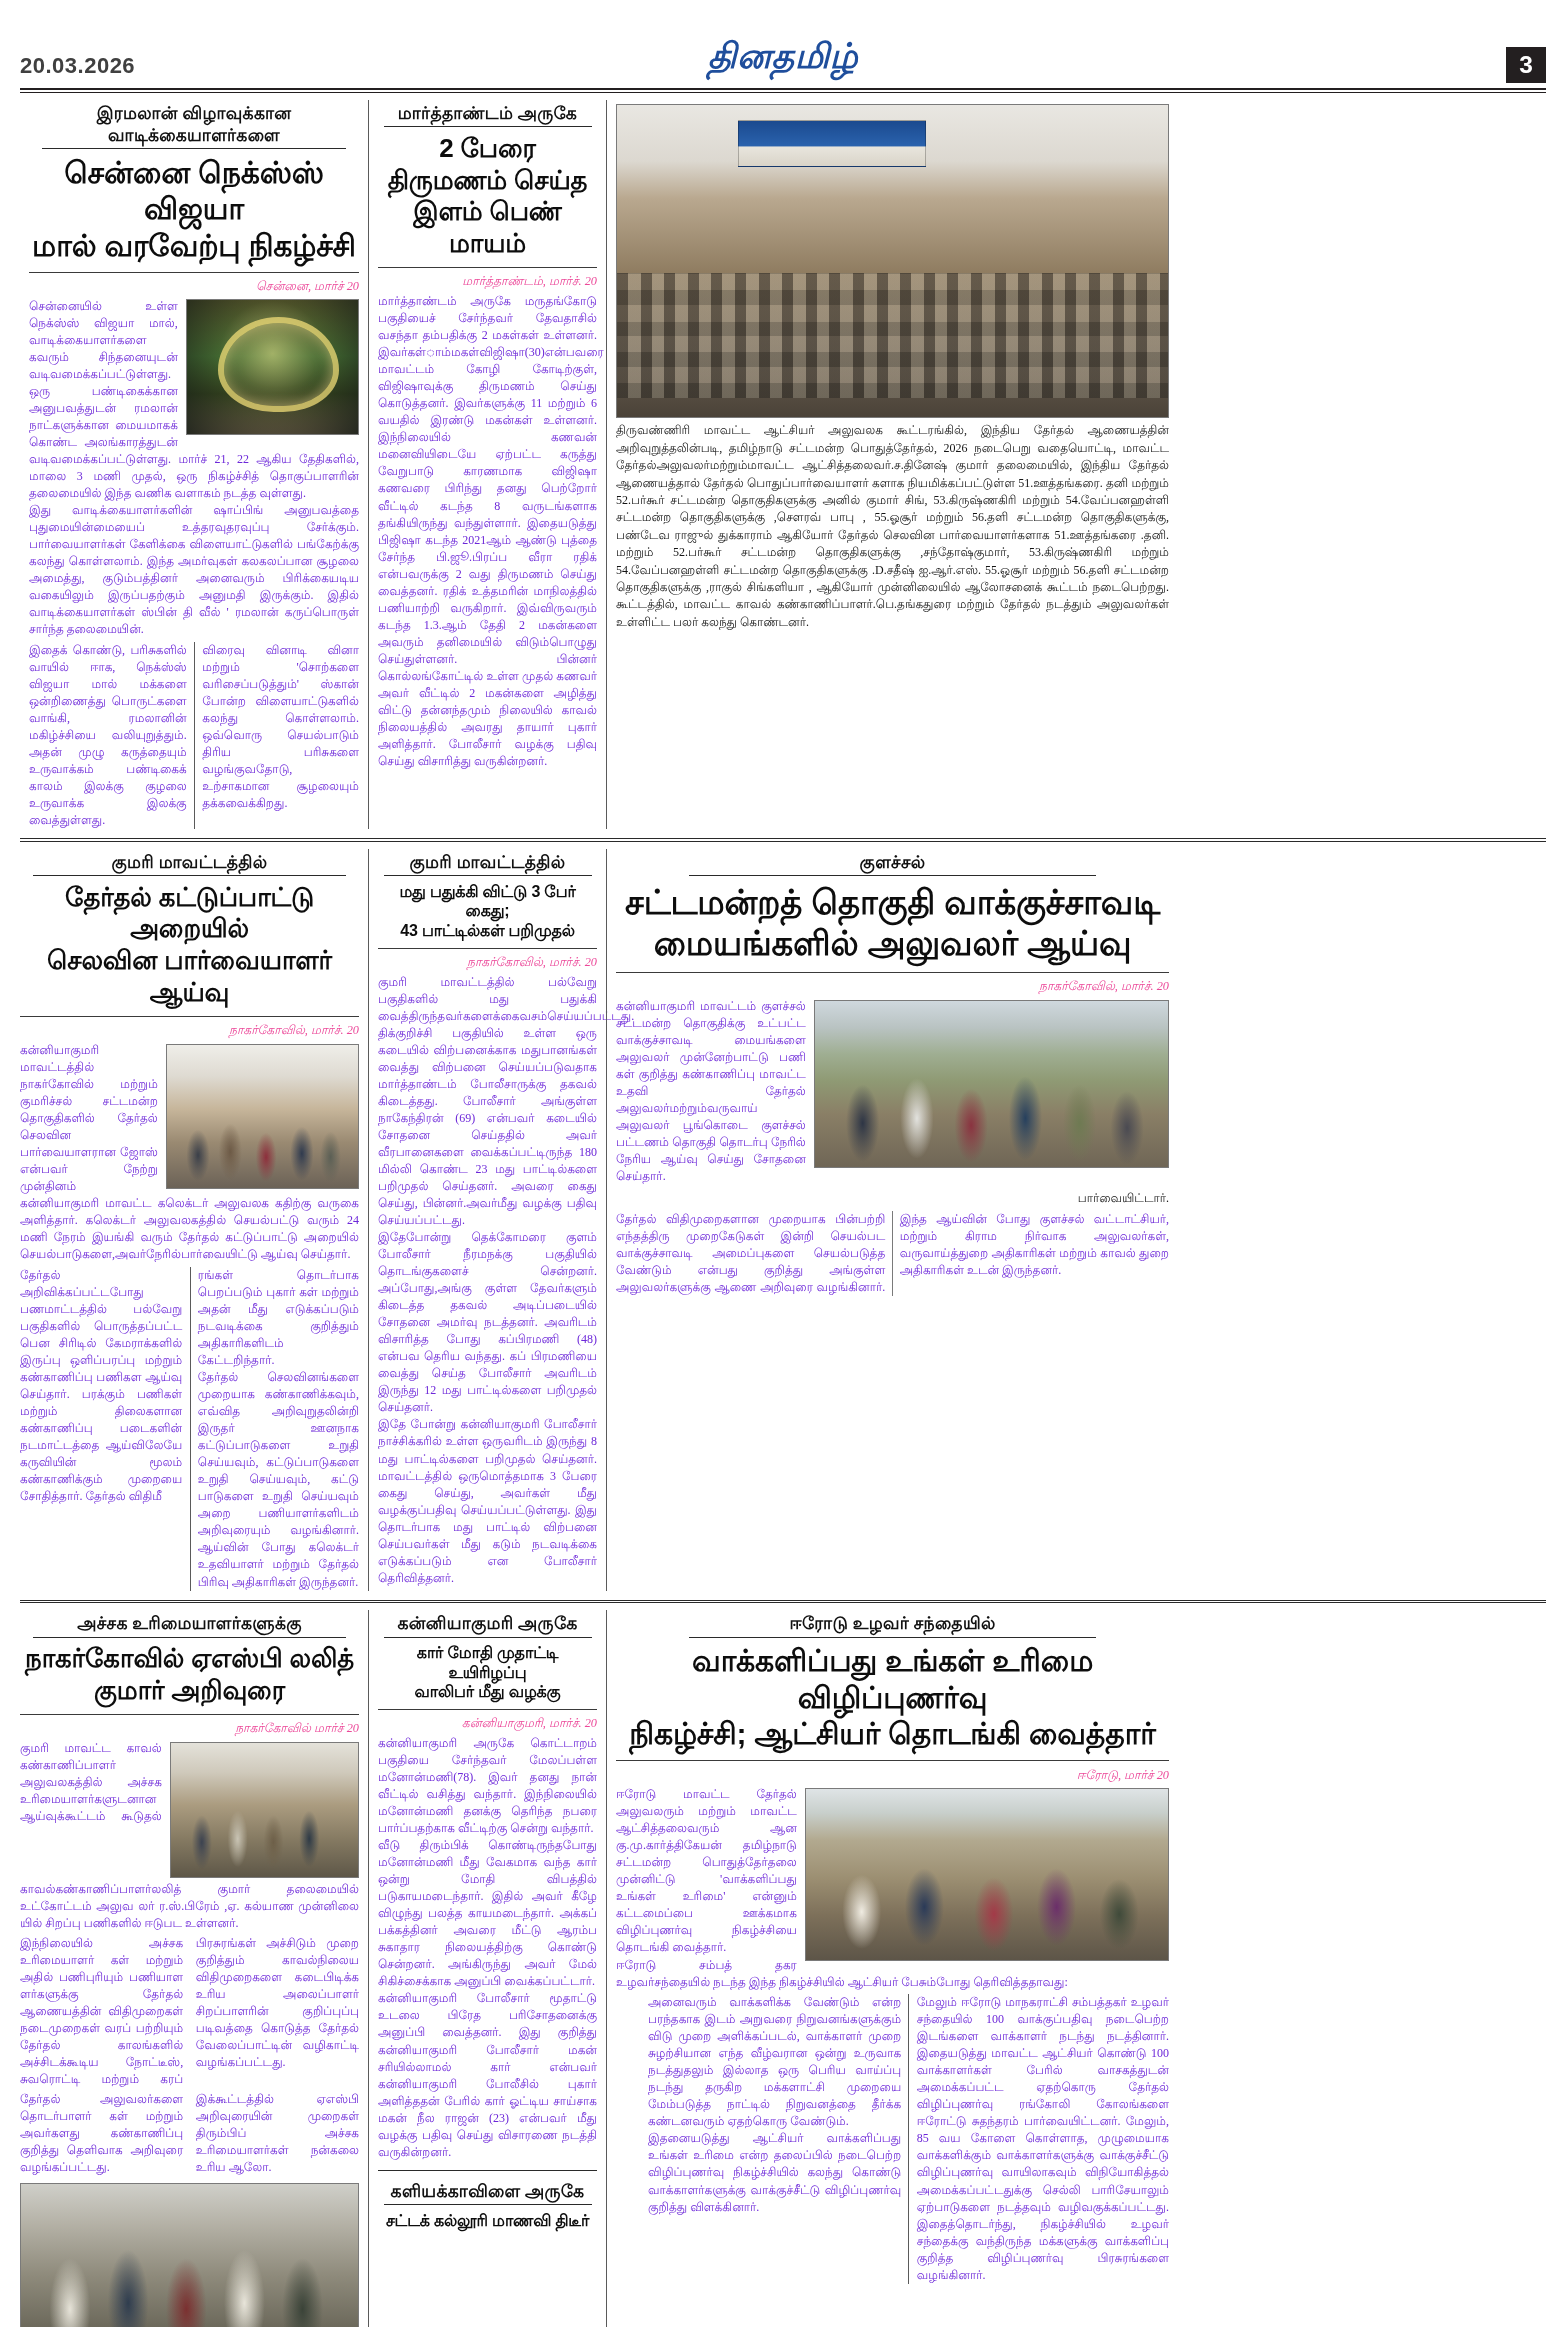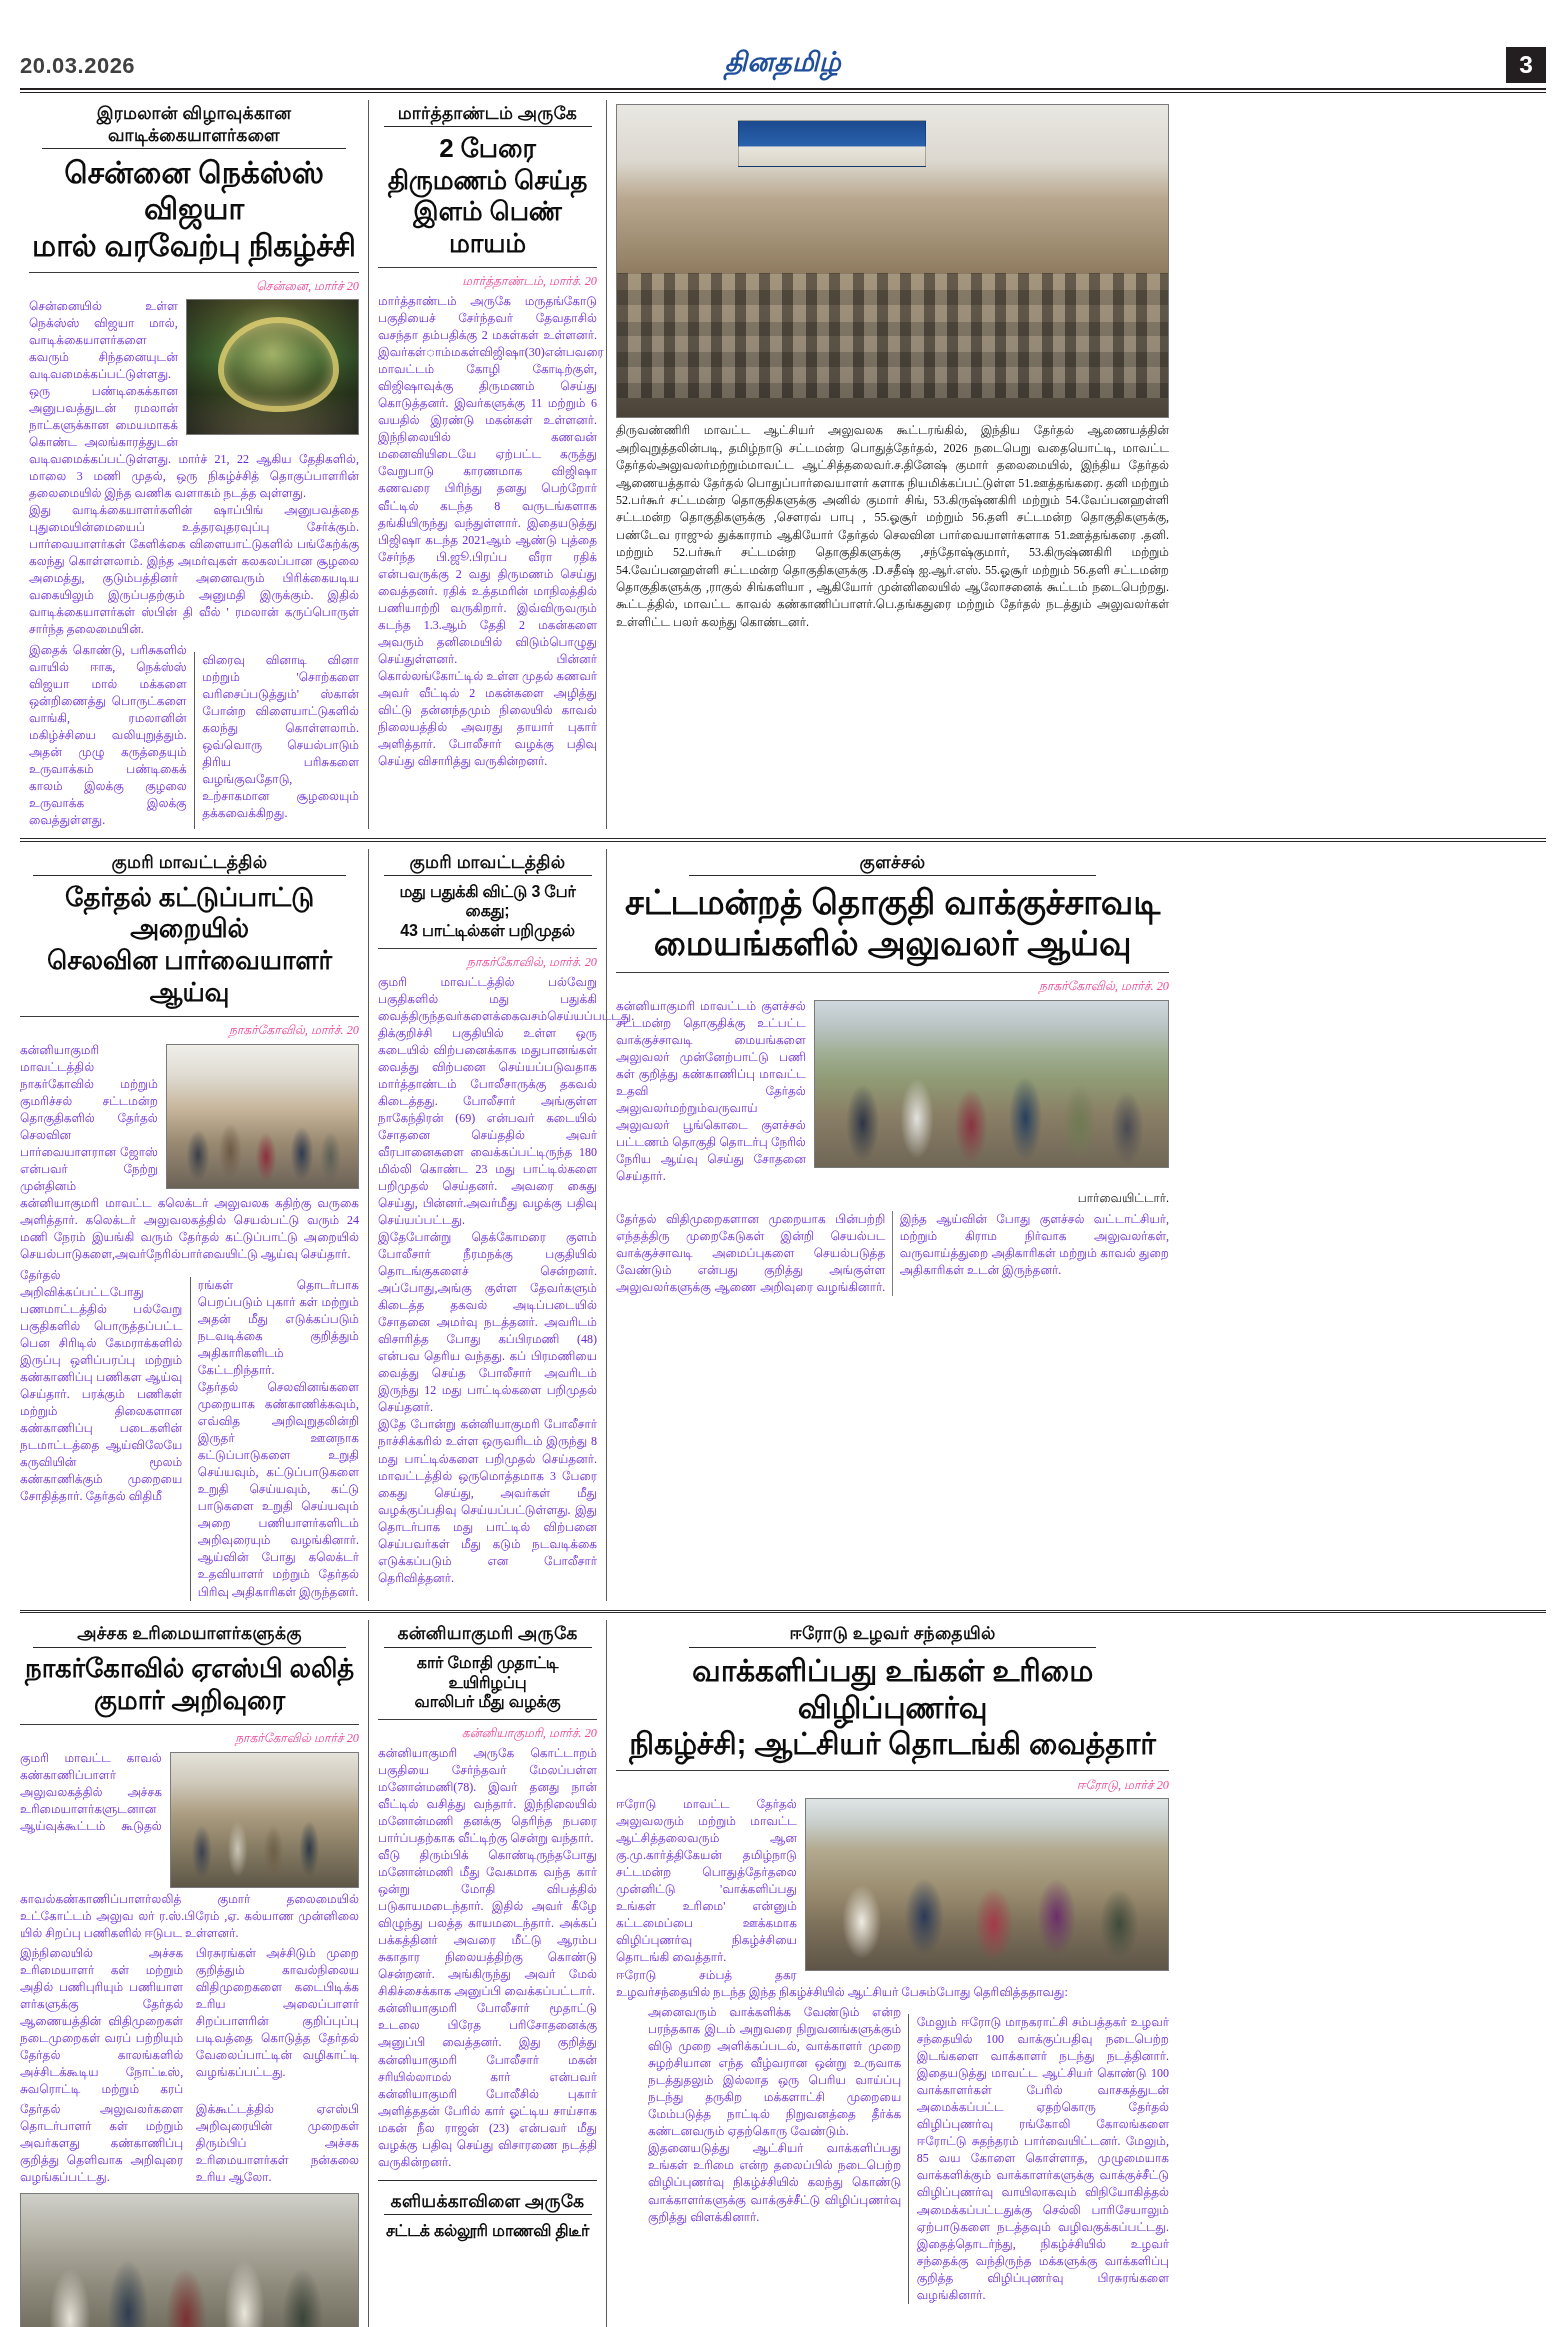--- a/index.html
+++ b/index.html
@@ -40,21 +40,21 @@
     padding-bottom: 3.6px;
   }
   .masthead-title {
     position: absolute;
     left: 50%;
     transform: translateX(-50%);
     bottom: 1.8px;
     font-family: "Liberation Serif", serif;
     font-weight: bold;
     font-style: italic;
-    font-size: 27px;
+    font-size: 35px;
     color: #1f4e9c;
     letter-spacing: 0.5px;
   }
   .masthead-pageno {
     background: #231f20;
     color: #fff;
     font-family: "Liberation Sans", sans-serif;
     font-weight: bold;
     font-size: 24.5px;
     width: 40px;
@@ -286,21 +286,21 @@
   .sep-thick { border-top: 1.8px solid #2a2a2a; margin: 9px 0 7.3px 0; }
   .sep-dbl {
     border-top: 1.8px solid #2a2a2a;
     border-bottom: 0.9px solid #2a2a2a;
     height: 3.6px;
     margin: 9px 0 7.3px 0;
   }
 
   .two-in { display: flex; }
   .two-in > div { padding: 0 7.3px; }
-  .two-in > div + div { border-left: 0.9px solid #5a5a5a; margin-top: 10px; }
+  .two-in > div + div { border-left: 0.9px solid #5a5a5a; }
 </style>
 </head>
 <body>
 
 <div class="page">
 
   <div class="masthead">
     <div class="masthead-date">20.03.2026</div>
     <div class="masthead-title">தினதமிழ்</div>
     <div class="masthead-pageno">3</div>

